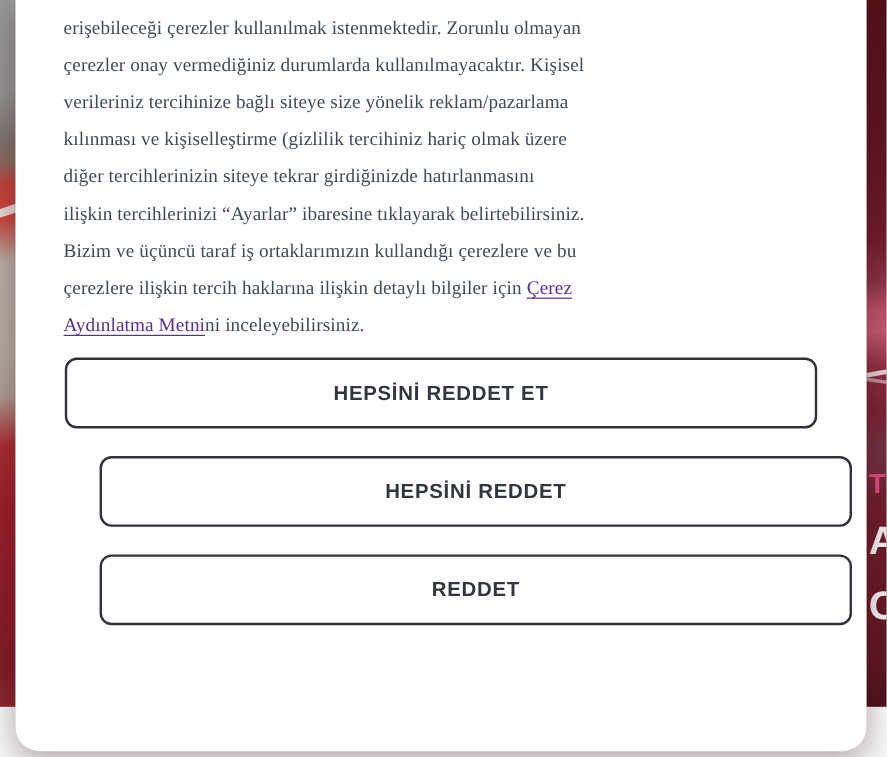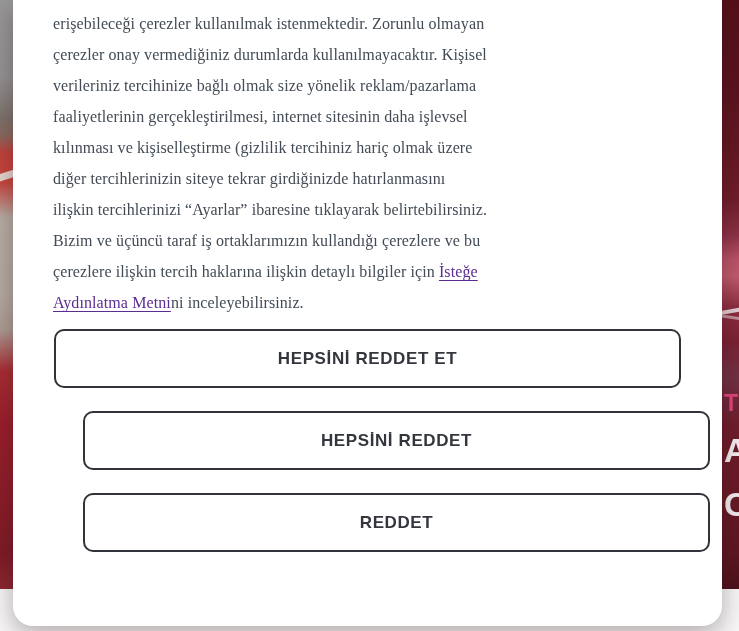--- a/index.html
+++ b/index.html
@@ -105,27 +105,26 @@
     <div class="zigzag2"></div>
     <span class="frag frag-t">T</span>
     <span class="frag frag-a">A</span>
     <span class="frag frag-c">C</span>
   </div>
 
   <div class="modal">
     <div class="dialog-text">
         <div class="line"><span>erişebileceği çerezler kullanılmak istenmektedir. Zorunlu olmayan</span></div>
         <div class="line"><span>çerezler onay vermediğiniz durumlarda kullanılmayacaktır. Kişisel</span></div>
-        <div class="line"><span>verileriniz tercihinize bağlı olmak size yönelik reklam/pazarlama</span></div>
-        <div class="line"><span>faaliyetlerinin gerçekleştirilmesi, internet sitesinin daha işlevsel</span></div>
+        <div class="line"><span>verileriniz tercihinize bağlı siteye size yönelik reklam/pazarlama</span></div>
         <div class="line"><span>kılınması ve kişiselleştirme (gizlilik tercihiniz hariç olmak üzere</span></div>
         <div class="line"><span>diğer tercihlerinizin siteye tekrar girdiğinizde hatırlanmasını</span></div>
         <div class="line"><span>ilişkin tercihlerinizi “Ayarlar” ibaresine tıklayarak belirtebilirsiniz.</span></div>
         <div class="line"><span>Bizim ve üçüncü taraf iş ortaklarımızın kullandığı çerezlere ve bu</span></div>
-        <div class="line"><span>çerezlere ilişkin tercih haklarına ilişkin detaylı bilgiler için </span><a class="link" href="#">İsteğe</a></div>
+        <div class="line"><span>çerezlere ilişkin tercih haklarına ilişkin detaylı bilgiler için </span><a class="link" href="#">Çerez</a></div>
         <div class="line"><a class="link" href="#">Aydınlatma Metni</a><span>ni inceleyebilirsiniz.</span></div>
       </div>
     <div class="buttons">
       <button class="btn">HEPSİNİ REDDET ET</button>
       <button class="btn">HEPSİNİ REDDET</button>
       <button class="btn">REDDET</button>
     </div>
   </div>
 
 </div>

